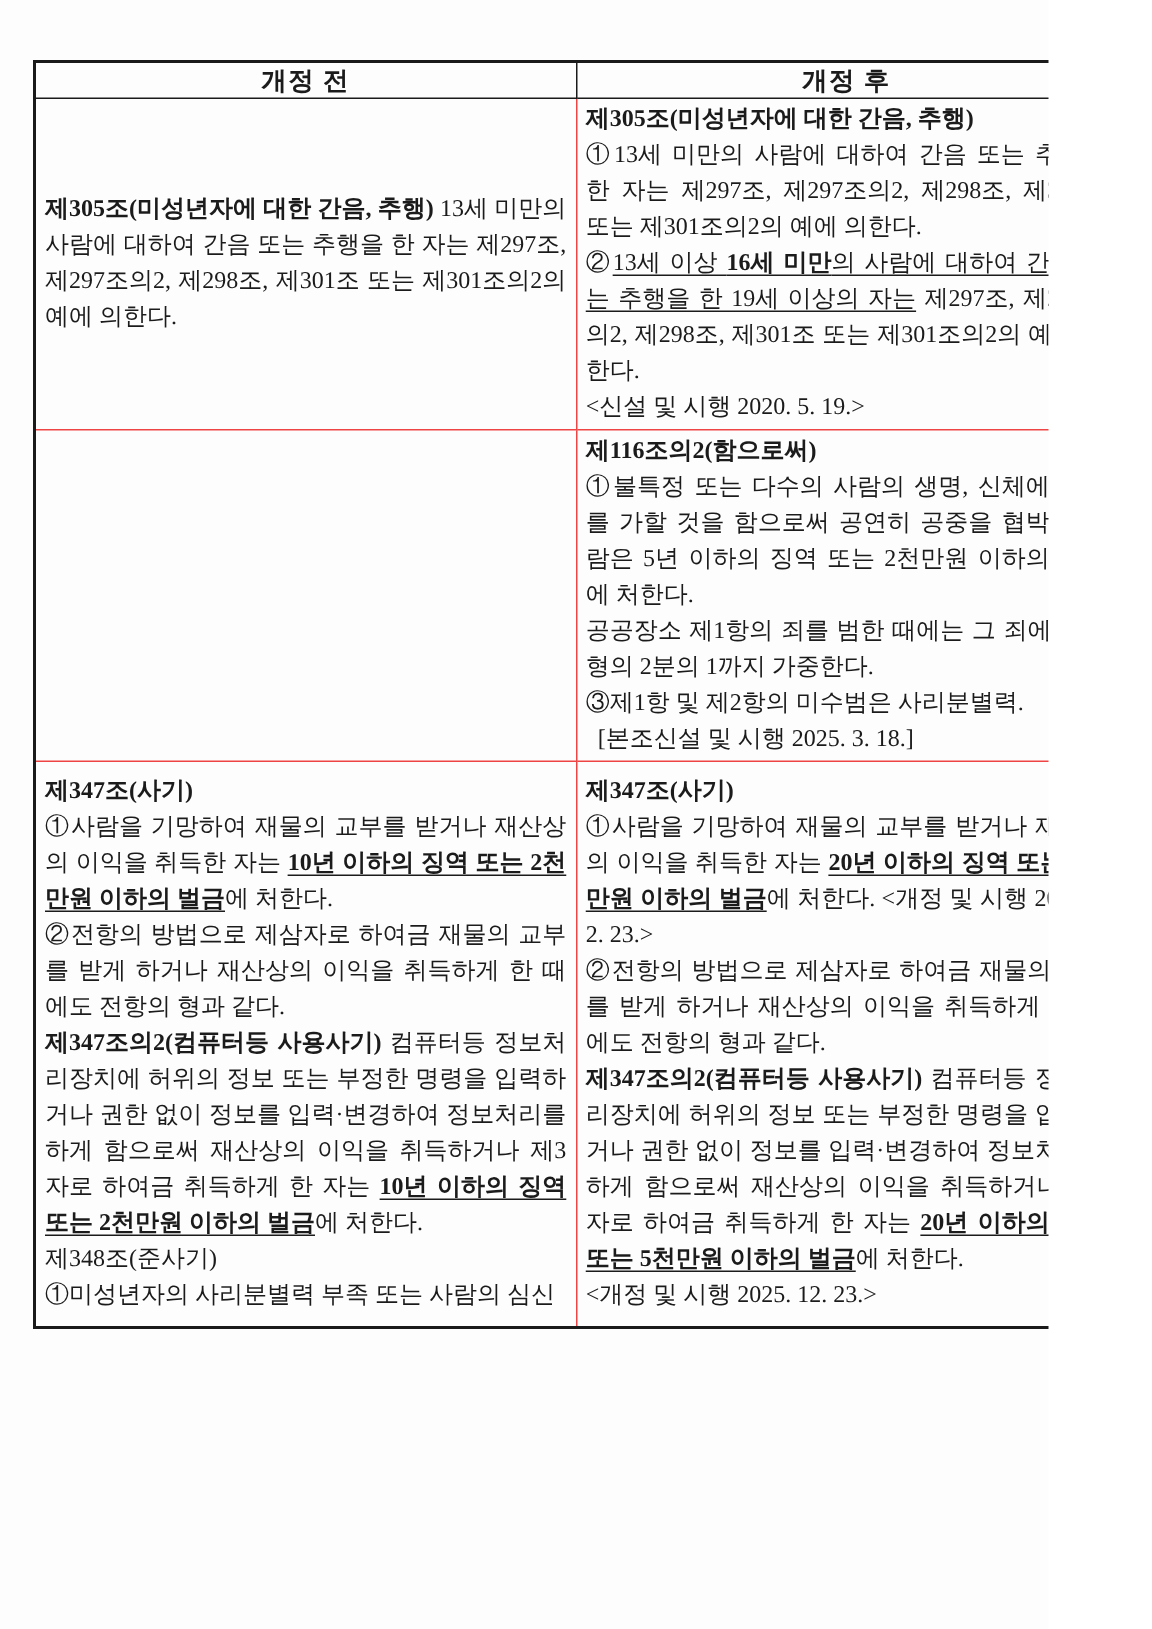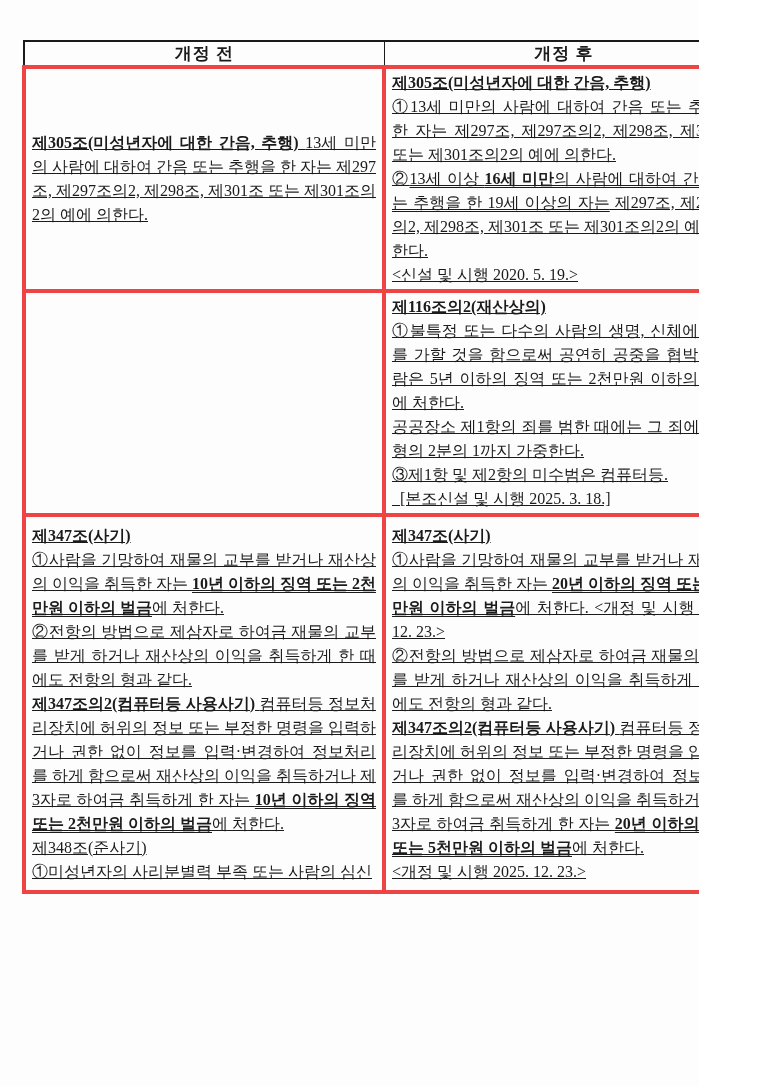--- a/index.html
+++ b/index.html
@@ -29,24 +29,23 @@
   table.compare th {
     border: 1px solid #1a1a1a;
     height: 20px;
     font-size: 17px;
     font-weight: bold;
     text-align: center;
     padding: 0 4px;
     letter-spacing: 1px;
   }
   table.compare td {
-    border: 4px solid #ef4444;
+    border: 1px solid #ef4444;
     vertical-align: middle;
     padding: 2px 6px;
-    text-decoration: underline;
   }
   table.compare td p {
     margin: 0;
     font-size: 16px;
     line-height: 24px;
     text-align: justify;
     word-break: break-all;
   }
   .bold { font-weight: bold; }
   .underline { text-decoration: underline; text-underline-offset: 3px; }
@@ -78,24 +77,24 @@
           <td>
             <p><span class="bold">제305조(미성년자에 대한 간음, 추행)</span></p>
             <p><span>①13세 미만의 사람에 대하여 간음 또는 추행을 한 자는 제297조, 제297조의2, 제298조, 제301조 또는 제301조의2의 예에 의한다.</span></p>
             <p><span>②</span><span class="underline">13세 이상 </span><span class="bold underline">16세 미만</span><span class="underline">의 사람에 대하여 간음 또는 추행을 한 19세 이상의 자는</span><span> 제297조, 제297조의2, 제298조, 제301조 또는 제301조의2의 예에 의한다.</span></p>
             <p><span>&lt;신설 및 시행 2020. 5. 19.&gt;</span></p>
           </td>
         </tr>
         <tr class="row-2">
           <td></td>
           <td>
-            <p><span class="bold">제116조의2(재산상의)</span></p>
+            <p><span class="bold">제116조의2(함으로써)</span></p>
             <p><span>①불특정 또는 다수의 사람의 생명, 신체에 위해를 가할 것을 함으로써 공연히 공중을 협박한 사람은 5년 이하의 징역 또는 2천만원 이하의 벌금에 처한다.</span></p>
             <p><span>공공장소 제1항의 죄를 범한 때에는 그 죄에 정한 형의 2분의 1까지 가중한다.</span></p>
-            <p><span>③제1항 및 제2항의 미수범은 컴퓨터등.</span></p>
+            <p><span>③제1항 및 제2항의 미수범은 사리분별력.</span></p>
             <p><span>&nbsp;&nbsp;[본조신설 및 시행 2025. 3. 18.]</span></p>
           </td>
         </tr>
         <tr class="row-4">
           <td>
             <p><span class="bold">제347조(사기)</span></p>
             <p><span>①사람을 기망하여 재물의 교부를 받거나 재산상의 이익을 취득한 자는 </span><span class="bold underline">10년 이하의 징역 또는 2천만원 이하의 벌금</span><span>에 처한다.</span></p>
             <p><span>②전항의 방법으로 제삼자로 하여금 재물의 교부를 받게 하거나 재산상의 이익을 취득하게 한 때에도 전항의 형과 같다.</span></p>
             <p><span class="bold">제347조의2(컴퓨터등 사용사기) </span><span>컴퓨터등 정보처리장치에 허위의 정보 또는 부정한 명령을 입력하거나 권한 없이 정보를 입력·변경하여 정보처리를 하게 함으로써 재산상의 이익을 취득하거나 제3자로 하여금 취득하게 한 자는 </span><span class="bold underline">10년 이하의 징역 또는 2천만원 이하의 벌금</span><span>에 처한다.</span></p>
             <p><span>제348조(준사기)</span></p>

